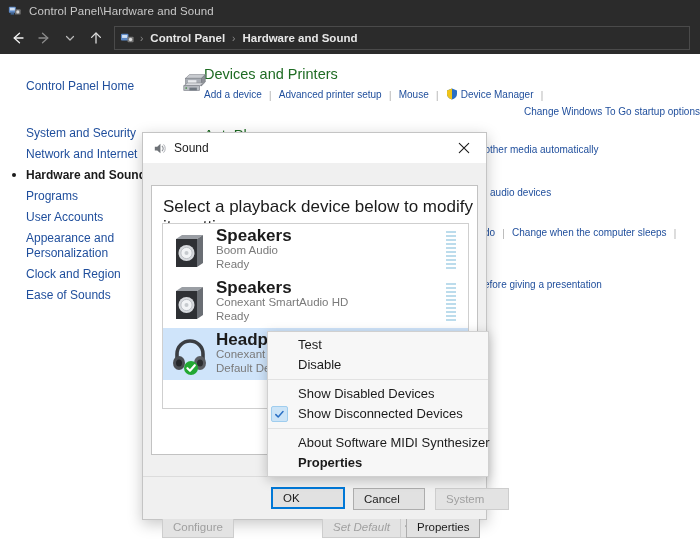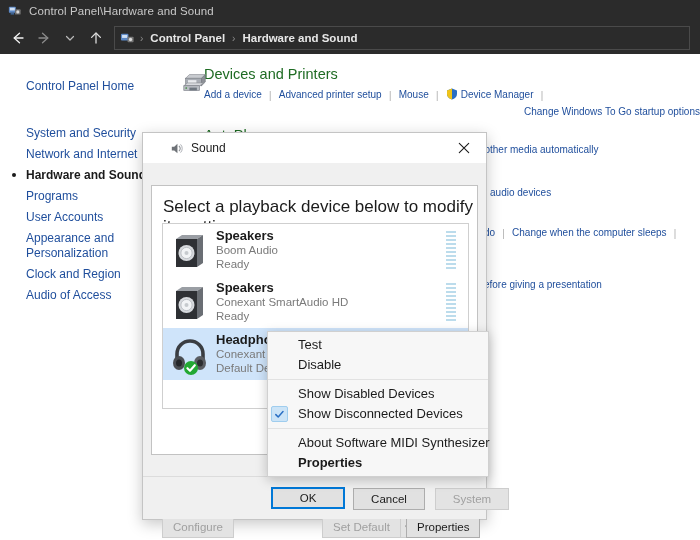--- a/index.html
+++ b/index.html
@@ -185,21 +185,20 @@
     box-shadow: 0 4px 14px rgba(0,0,0,0.22);
     box-sizing: border-box;
     font-size: 11.5px;
   }
   #dlg-titlebar {
     height: 30px;
     background: #ffffff;
     display: flex;
     align-items: center;
     position: relative;
-    padding-left: 17px;
   }
   .dlg-ico {
     width: 15px; height: 15px;
     margin-left: 9px; margin-right: 7px;
     flex: none;
     display: block;
   }
   #dlg-title {
     font-size: 12px;
     color: #1b1b1b;
@@ -277,21 +276,21 @@
   .device-row.selected { background: #cfe4fa; }
   .dev-icon {
     width: 40px; height: 42px;
     flex: none;
     position: relative;
     margin-right: 6px;
   }
   .dev-icon svg { display: block; }
   .dev-text { flex: 1; min-width: 0; }
   .dev-name {
-    font-size: 13px;
+    font-size: 17px;
     font-weight: bold;
     color: #1b1b1b;
     line-height: 14px;
     white-space: nowrap;
   }
   .dev-desc, .dev-status {
     font-size: 11.5px;
     color: #7a7a7a;
     line-height: 14px;
     white-space: nowrap;
@@ -314,30 +313,29 @@
     height: 22px;
     min-width: 72px;
     padding: 0 10px;
     font-size: 11.5px;
     font-family: "Liberation Sans", sans-serif;
     color: #1b1b1b;
     background: #e1e1e1;
     border: 1px solid #adadad;
     box-sizing: border-box;
     line-height: 20px;
-    text-align: center;
     white-space: nowrap;
   }
   .btn.disabled { color: #a0a0a0; border-color: #cdcdcd; background: #e3e3e3; }
   .btn.default { border: 2px solid #0078d7; line-height: 18px; background:#e1e1e1; }
   .split {
     display: flex;
     align-items: stretch;
   }
-  .split .btn { border-right: none; }
+  .split .btn { border-right: none; font-style: italic; }
   .split .arrowbtn {
     width: 17px;
     min-width: 17px;
     padding: 0;
     display: flex;
     align-items: center;
     justify-content: center;
   }
   #row-configure { position: absolute; left: 10px; top: 330px; }
   #row-setdefault { position: absolute; left: 170px; top: 330px; }
@@ -451,21 +449,21 @@
 
   <div id="cp-sidebar">
     <div class="side-item">Control Panel Home</div>
     <div class="side-item side-gap">System and Security</div>
     <div class="side-item">Network and Internet</div>
     <div class="side-item current">Hardware and Sound</div>
     <div class="side-item">Programs</div>
     <div class="side-item">User Accounts</div>
     <div class="side-item wrap">Appearance and Personalization</div>
     <div class="side-item">Clock and Region</div>
-    <div class="side-item">Audio of Access</div>
+    <div class="side-item">Ease of Sounds</div>
   </div>
 
   <div id="cp-main">
 
     <div class="cp-group">
       <svg class="cp-group-icon" viewBox="0 0 32 30">
         <path d="M6 11 L10 7 L27 7 L23 11 Z" fill="#c9ccd1" stroke="#8d9197" stroke-width="0.7"></path>
         <rect x="6" y="11" width="17" height="8" fill="#a9adb4" stroke="#7e828a" stroke-width="0.7"></rect>
         <path d="M23 11 L27 7 L27 15 L23 19 Z" fill="#8d9197" stroke="#74787f" stroke-width="0.7"></path>
         <rect x="8.5" y="13" width="9" height="4" fill="#e9ebee"></rect>

